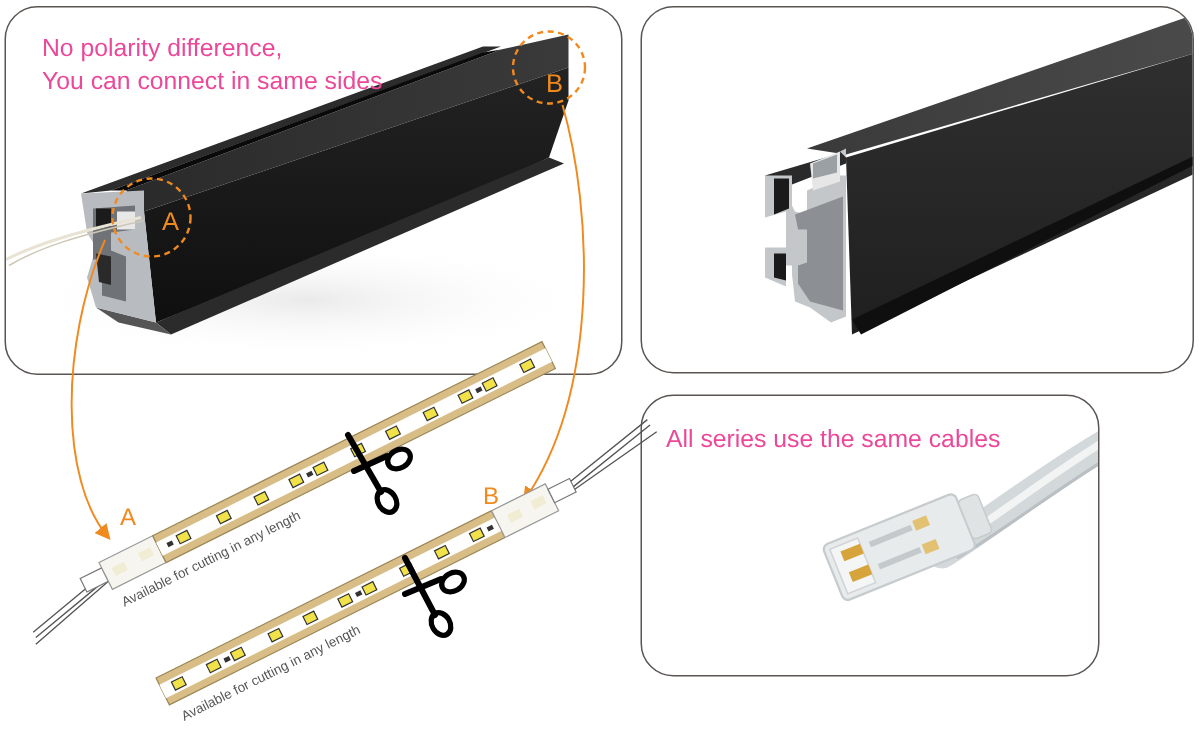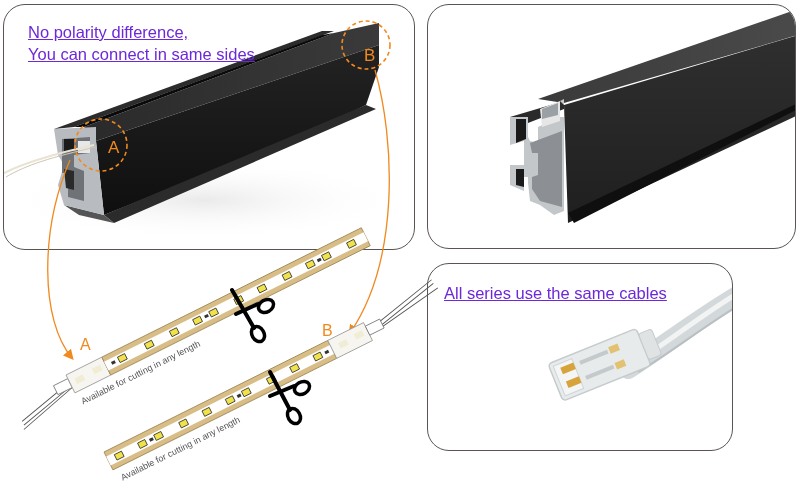--- a/index.html
+++ b/index.html
@@ -2,21 +2,21 @@
 <html><head>
 <meta charset="utf-8">
 <style>
   html, body { margin: 0; padding: 0; }
   body { width: 800px; height: 492px; background: #ffffff; position: relative; overflow: hidden;
          font-family: "Liberation Sans", sans-serif; }
   .panel { position: absolute; border: 1.5px solid #5a5552; border-radius: 22px; background: #fff; overflow: hidden; box-sizing: border-box; }
   #p-left { left: 3px; top: 4px; width: 412px; height: 246px; }
   #p-rt { left: 427px; top: 4px; width: 369px; height: 245px; }
   #p-rb { left: 427px; top: 263px; width: 306px; height: 188px; }
-  .caption { position: absolute; color: #6d28d9; font-size: 16.5px; line-height: 22px; white-space: nowrap; text-decoration: underline; }
+  .caption { position: absolute; color: #ec4899; font-size: 16.5px; line-height: 22px; white-space: nowrap; }
   #cap1 { left: 24px; top: 16px; }
   #cap2 { left: 24px; top: 38px; }
   #cap3 { left: 16px; top: 18px; }
   svg { position: absolute; left: 0; top: 0; }
   .label { font-family: "Liberation Sans", sans-serif; }
 </style>
 </head>
 <body>
 
 <div class="panel" id="p-left">

